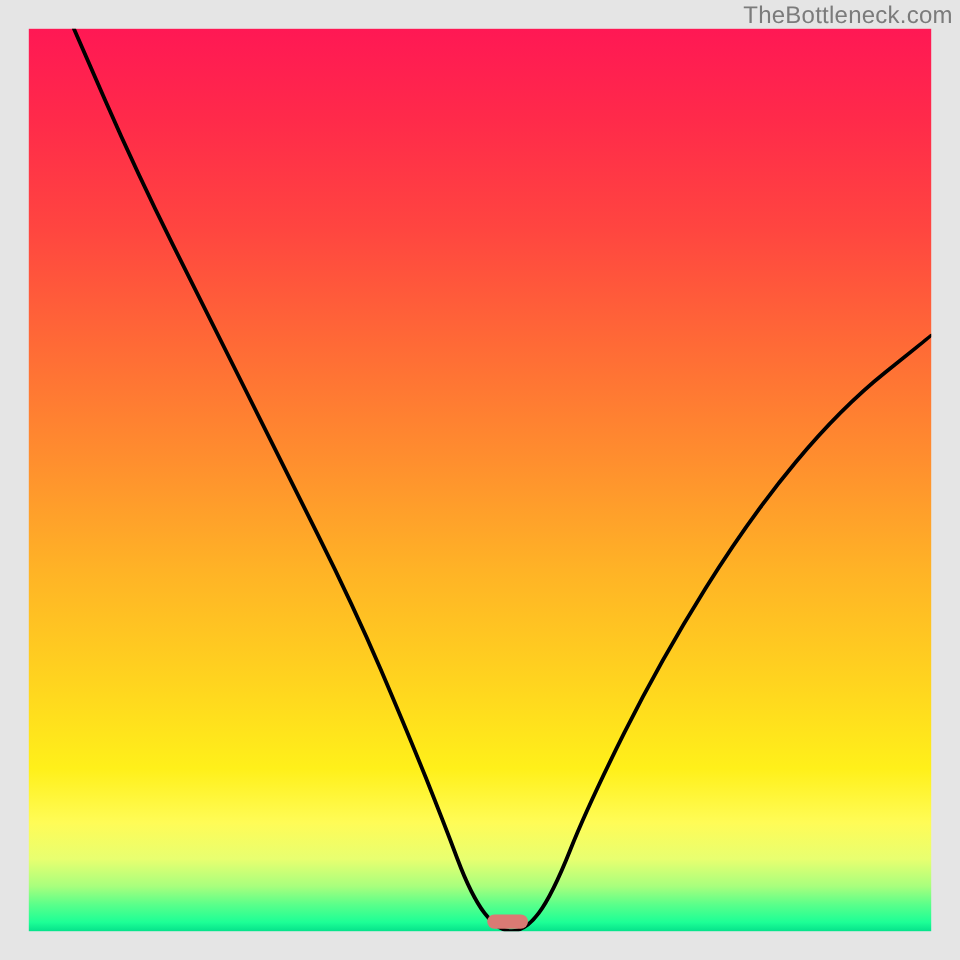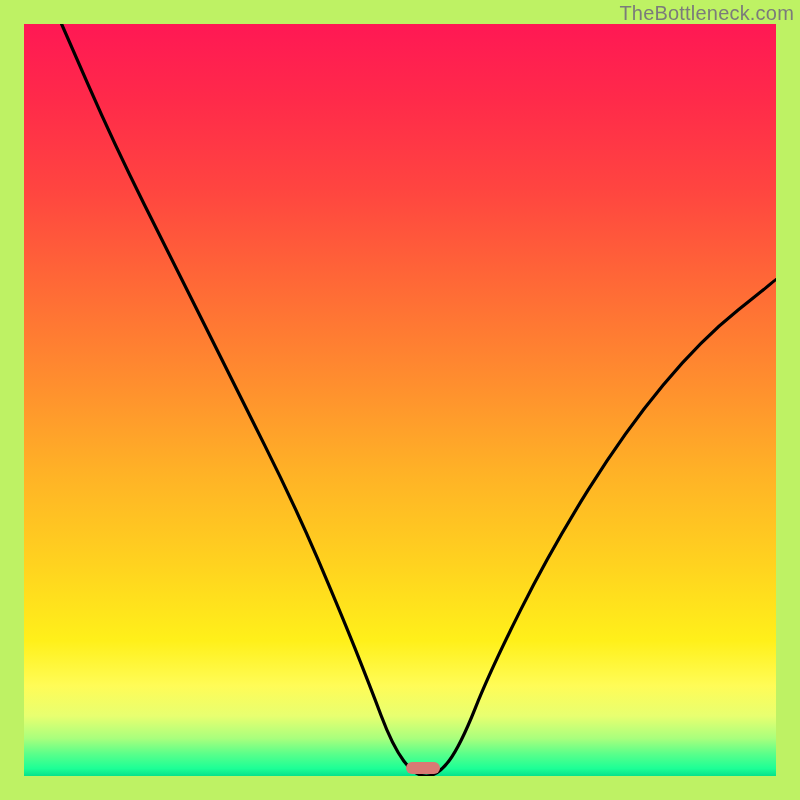--- a/index.html
+++ b/index.html
@@ -8,21 +8,21 @@
     width: 800px;
     height: 800px;
     overflow: hidden;
     background: #000;
     font-family: Arial, Helvetica, sans-serif;
   }
   .frame {
     position: relative;
     width: 800px;
     height: 800px;
-    background: #bef264;
+    background: #e5e5e5;
   }
   .plot {
     position: absolute;
     left: 24px;
     top: 24px;
     width: 752px;
     height: 752px;
     
     background: linear-gradient(
       to bottom,

